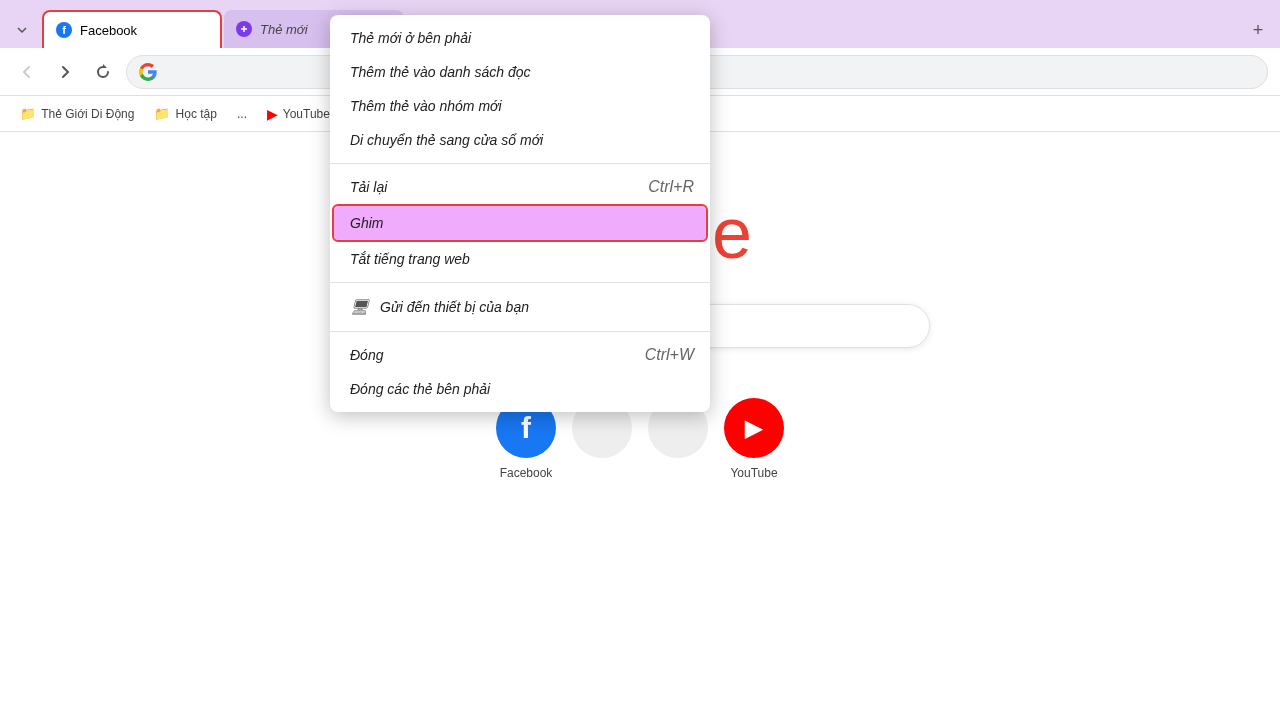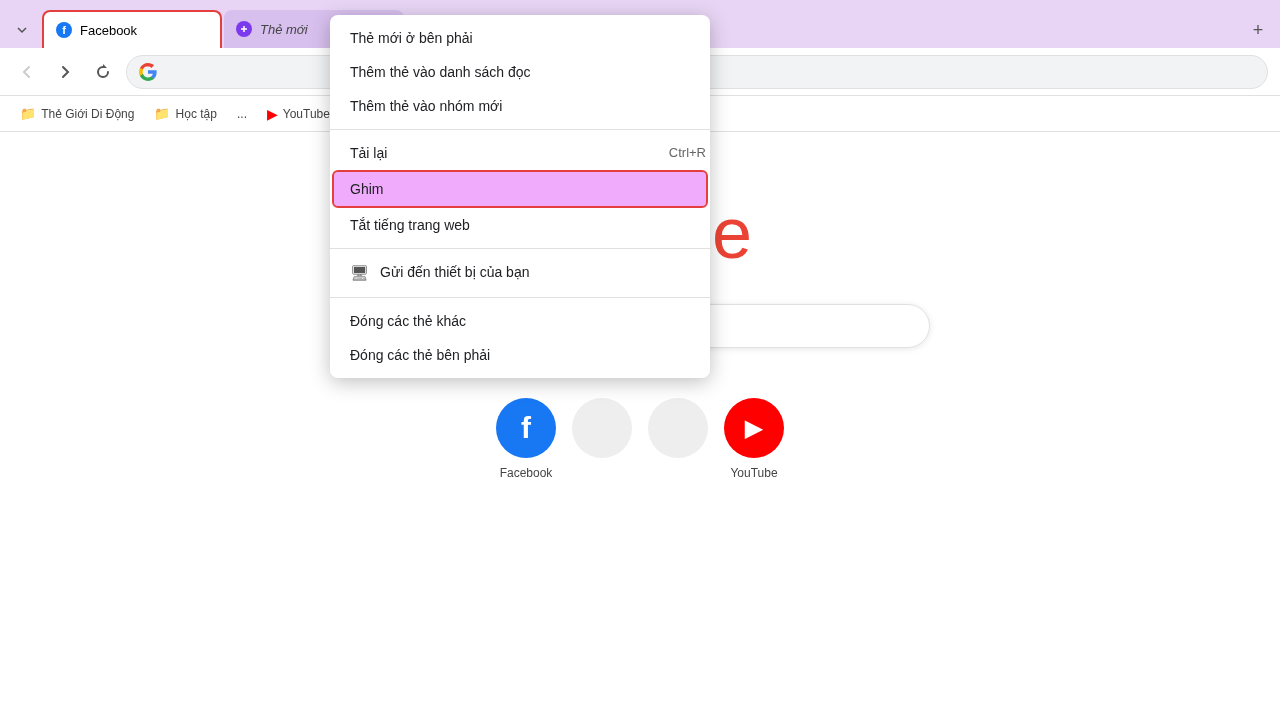--- a/index.html
+++ b/index.html
@@ -202,37 +202,39 @@
       background: white;
       border-radius: 8px;
       box-shadow: 0 4px 20px rgba(0,0,0,0.25);
       z-index: 100;
       padding: 6px 0;
       font-size: 14px;
       color: #202124;
     }
     .menu-item {
       display: flex;
+      align-items: center;
       padding: 9px 20px;
       cursor: pointer;
       gap: 12px;
       position: relative;
+      font-style: italic;
     }
     .menu-item.highlighted {
       background: #f0abfc;
       outline: 2px solid #e53e3e;
       border-radius: 4px;
       margin: 2px 4px;
       padding: 9px 16px;
     }
     .menu-item .shortcut-key {
       position: absolute;
-      right: 4px;
+      right: 16px;
       color: #666;
-      font-size: 13px;
+      font-size: 16px;
     }
     .menu-separator {
       height: 1px;
       background: #e0e0e0;
       margin: 6px 0;
     }
     .menu-icon {
       font-size: 15px;
       color: #555;
       width: 18px;
@@ -397,38 +399,42 @@
   <div class="context-menu">
     <div class="menu-item">
       <span>Thẻ mới ở bên phải</span>
     </div>
     <div class="menu-item">
       <span>Thêm thẻ vào danh sách đọc</span>
     </div>
     <div class="menu-item">
       <span>Thêm thẻ vào nhóm mới</span>
     </div>
+    <div class="menu-item">
+      <span>Di chuyển thẻ sang cửa sổ mới</span>
+    </div>
     <div class="menu-separator"></div>
     <div class="menu-item">
       <span>Tải lại</span>
       <span class="shortcut-key">Ctrl+R</span>
     </div>
     <div class="menu-item highlighted">
       <span>Ghim</span>
     </div>
     <div class="menu-item">
       <span>Tắt tiếng trang web</span>
     </div>
     <div class="menu-separator"></div>
     <div class="menu-item">
       <span class="menu-icon">🖥</span>
       <span>Gửi đến thiết bị của bạn</span>
     </div>
     <div class="menu-separator"></div>
     <div class="menu-item">
-      <span>Đóng các thẻ khác</span>
+      <span>Đóng</span>
+      <span class="shortcut-key">Ctrl+W</span>
     </div>
     <div class="menu-item">
       <span>Đóng các thẻ bên phải</span>
     </div>
   </div>
 
 </div>
 
 </body></html>

